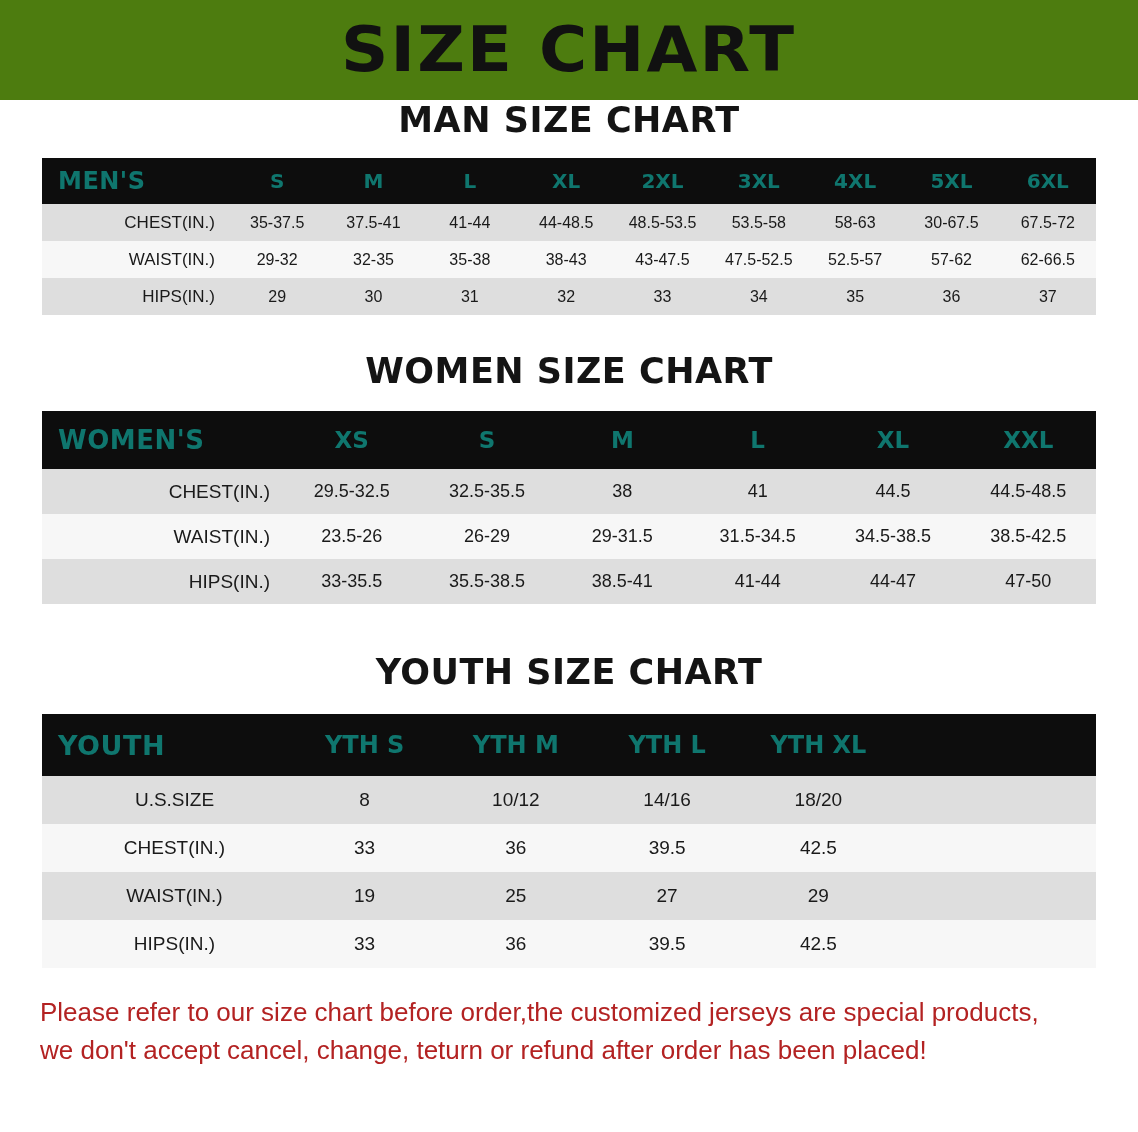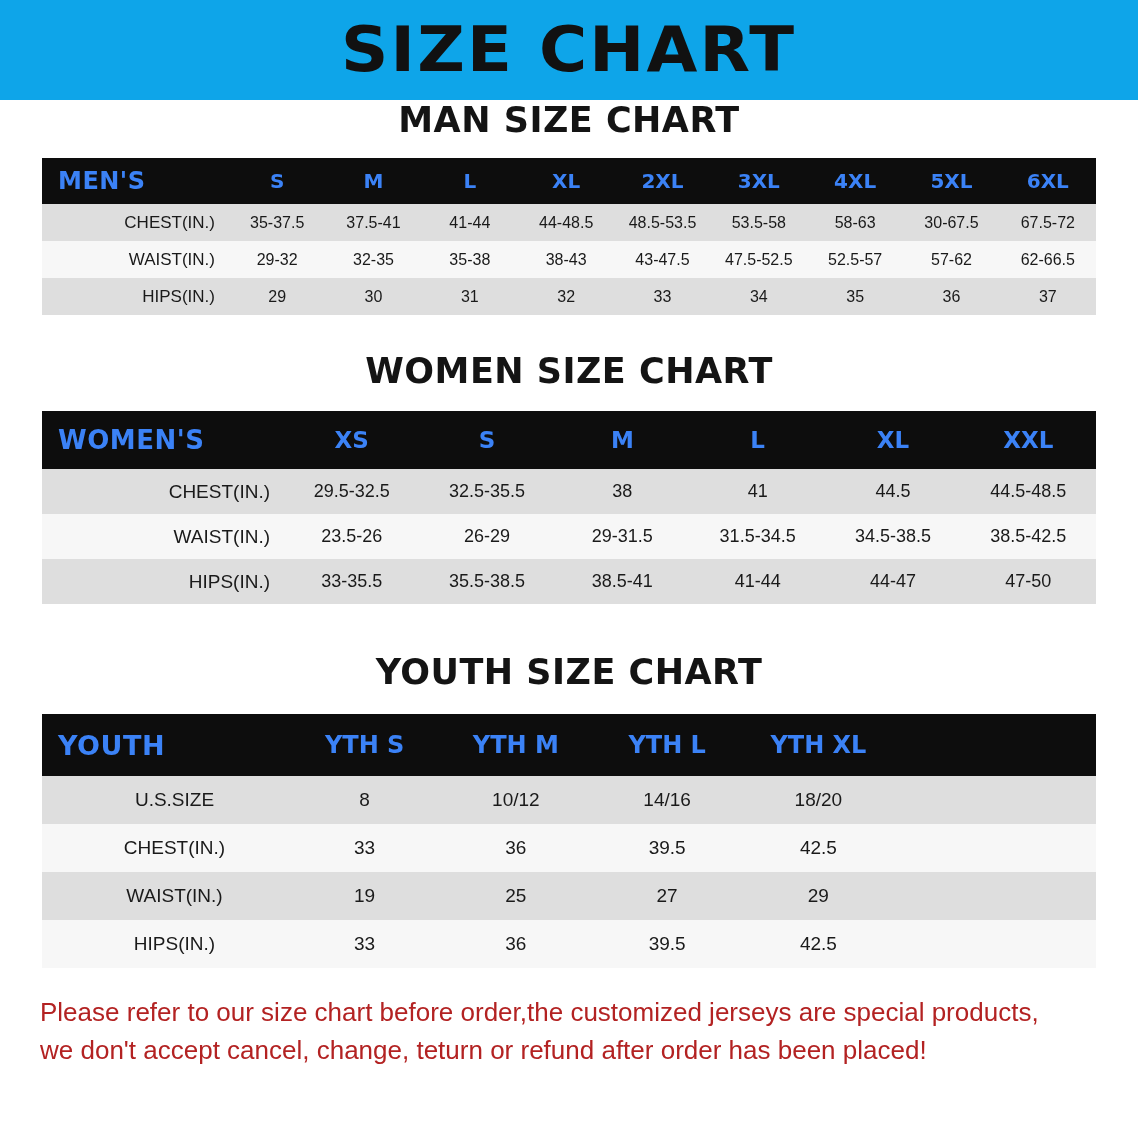--- a/index.html
+++ b/index.html
@@ -18,21 +18,21 @@
     position: relative;
     width: 1138px;
     height: 1132px;
     background: #ffffff;
     box-sizing: border-box;
   }
 
   
   .banner {
     height: 100px;
-    background: #0ea5e9;
+    background: #4d7c0f;
     display: flex;
     align-items: center;
     justify-content: center;
   }
   .banner-title {
     font-family: "DejaVu Sans", sans-serif;
     font-weight: bold;
     font-size: 62px;
     letter-spacing: 2px;
     color: #111111;
@@ -63,21 +63,21 @@
     table-layout: fixed;
   }
   table.sz th, table.sz td {
     text-align: center;
     font-family: "Liberation Sans", sans-serif;
     color: #1a1a1a;
     white-space: nowrap;
   }
   table.sz thead th {
     background: #0d0d0d;
-    color: #3b82f6;
+    color: #0f766e;
     font-family: "DejaVu Sans", sans-serif;
     font-weight: bold;
     margin-left: 32px;
   }
   table.sz thead th.corner {
     text-align: left;
     padding-left: 16px;
     letter-spacing: 0.5px;
   }
   table.sz td.rowhead {

